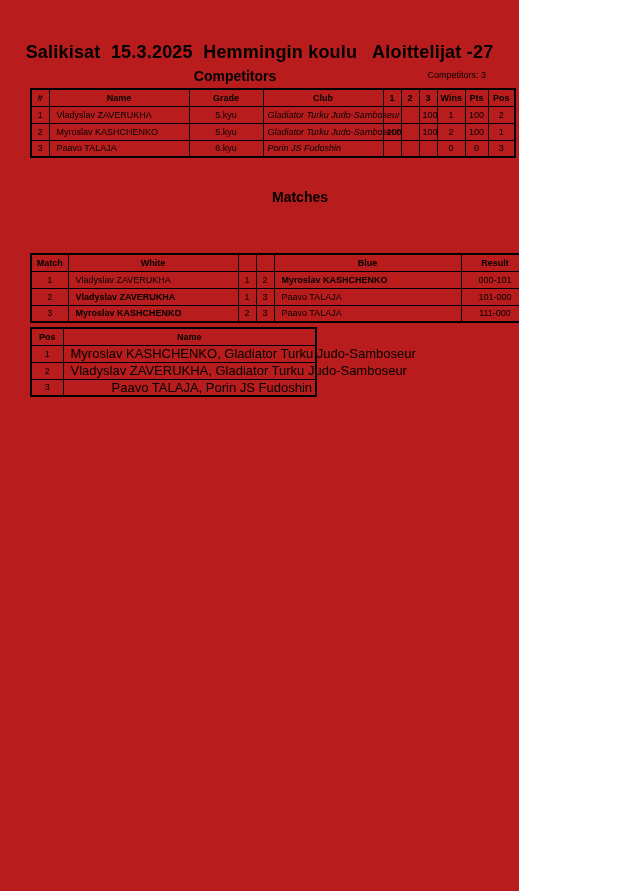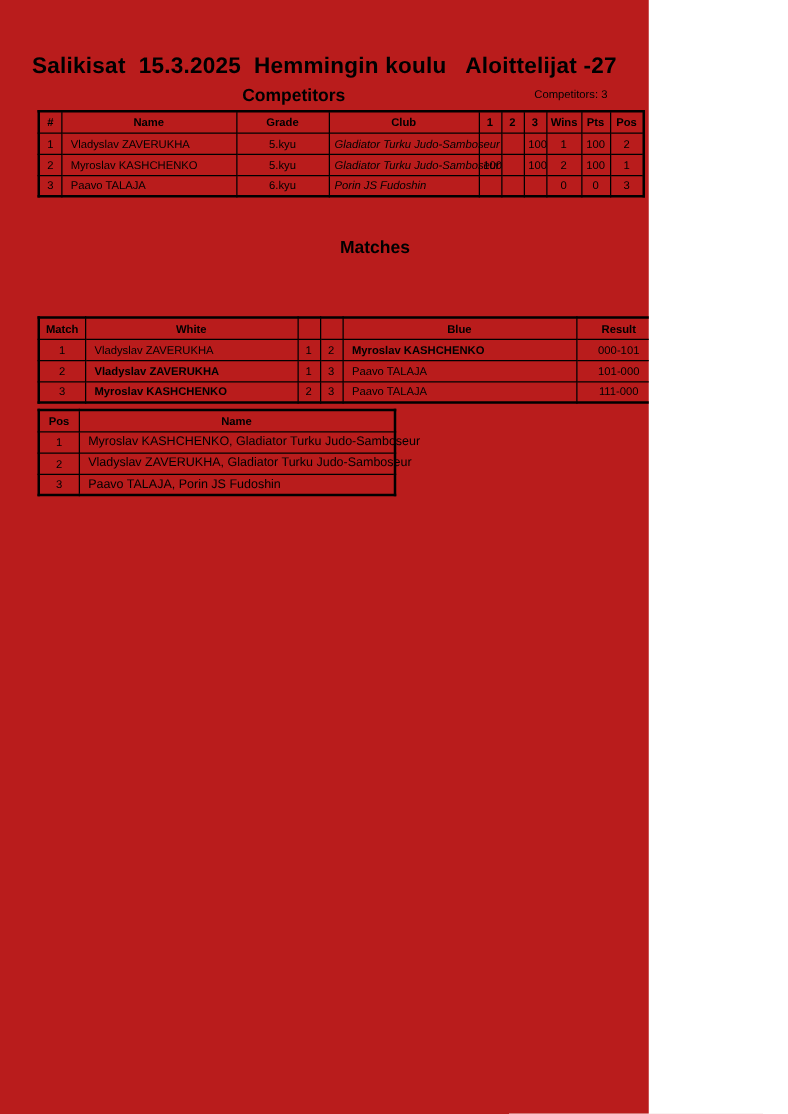--- a/index.html
+++ b/index.html
@@ -28,21 +28,21 @@
   th { font-weight: bold; text-align: center; }
   td.center { text-align: center; }
   td.left { text-align: left; padding-left: 7px; }
   td.club { text-align: left; padding-left: 4px; font-style: italic; }
   .nowrap { white-space: nowrap; }
   .bold { font-weight: bold; }
 
   .competitors-table { width: 484px; }
   .matches-table { width: 540px; margin-top: 48px; }
   .results-table { width: 285px; }
-  .results-table td.left { font-size: 10px; }
+  .results-table td.left { font-size: 13px; text-align: right; }
 </style>
 </head>
 <body>
 
 <div class="page">
 
   <div class="doc-title">Salikisat  15.3.2025  Hemmingin koulu   Aloittelijat -27</div>
 
   <div class="heading-wrap">
     <div class="section-heading heading-competitors">Competitors</div>

